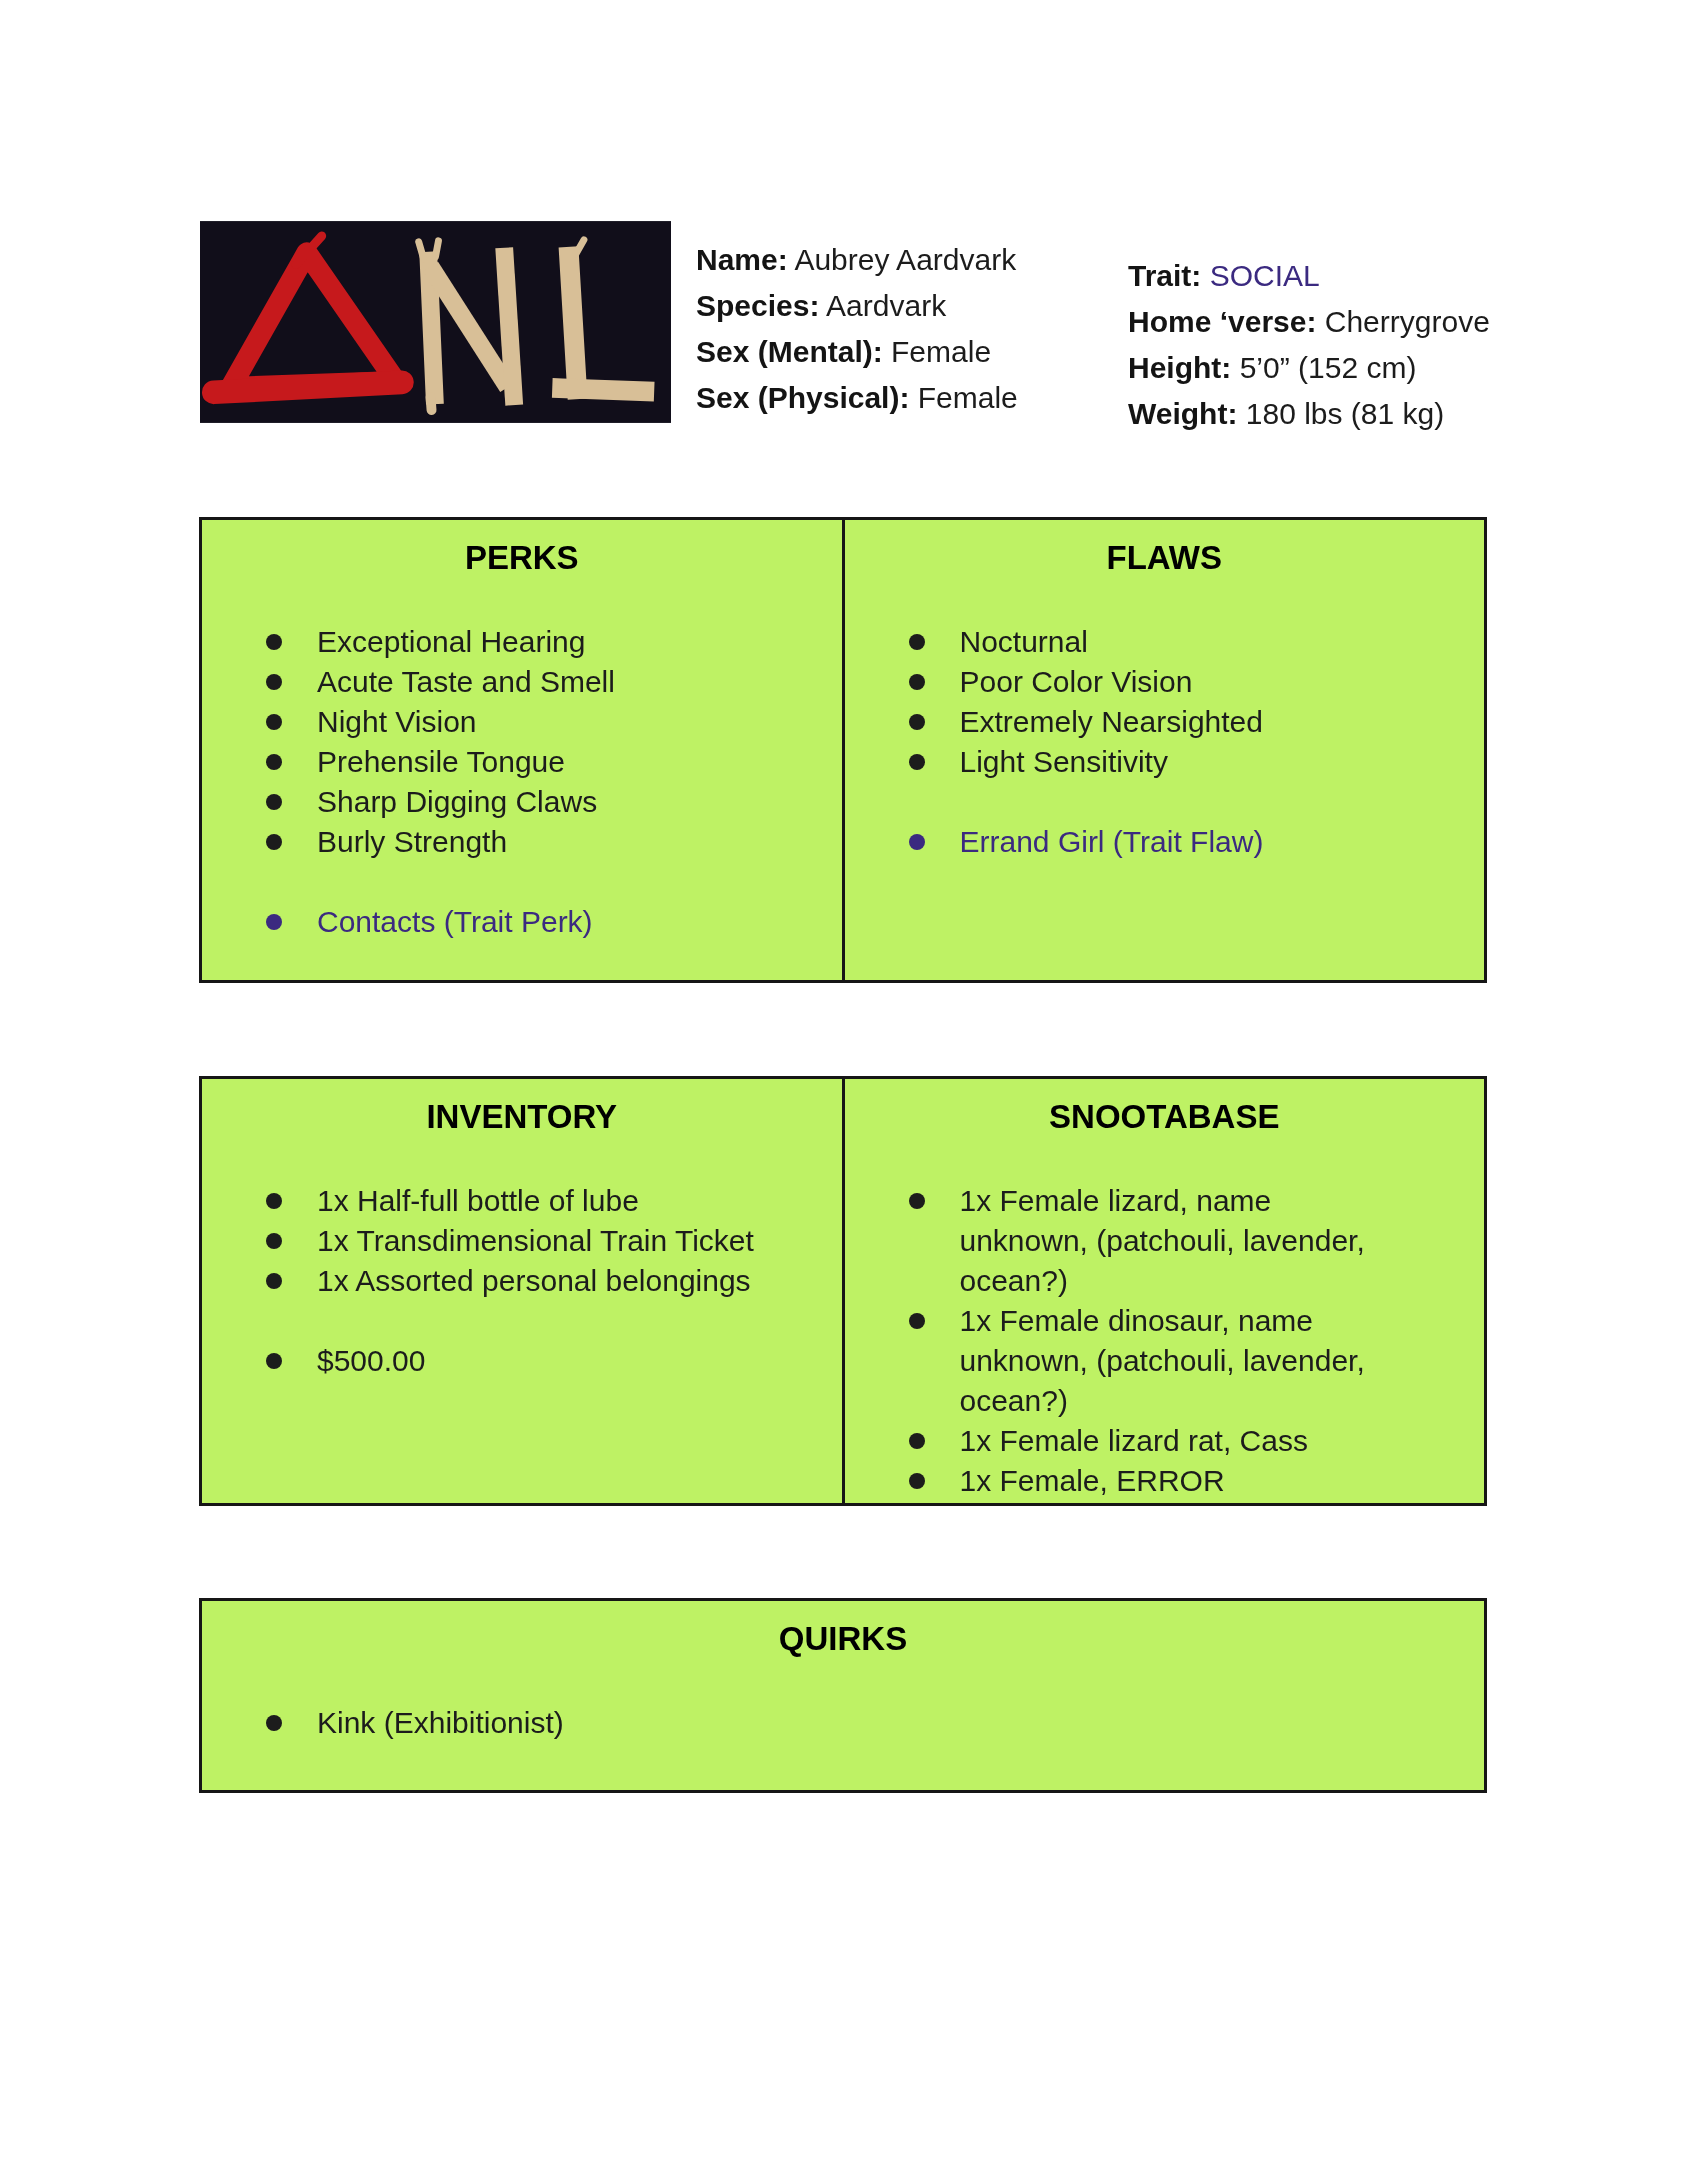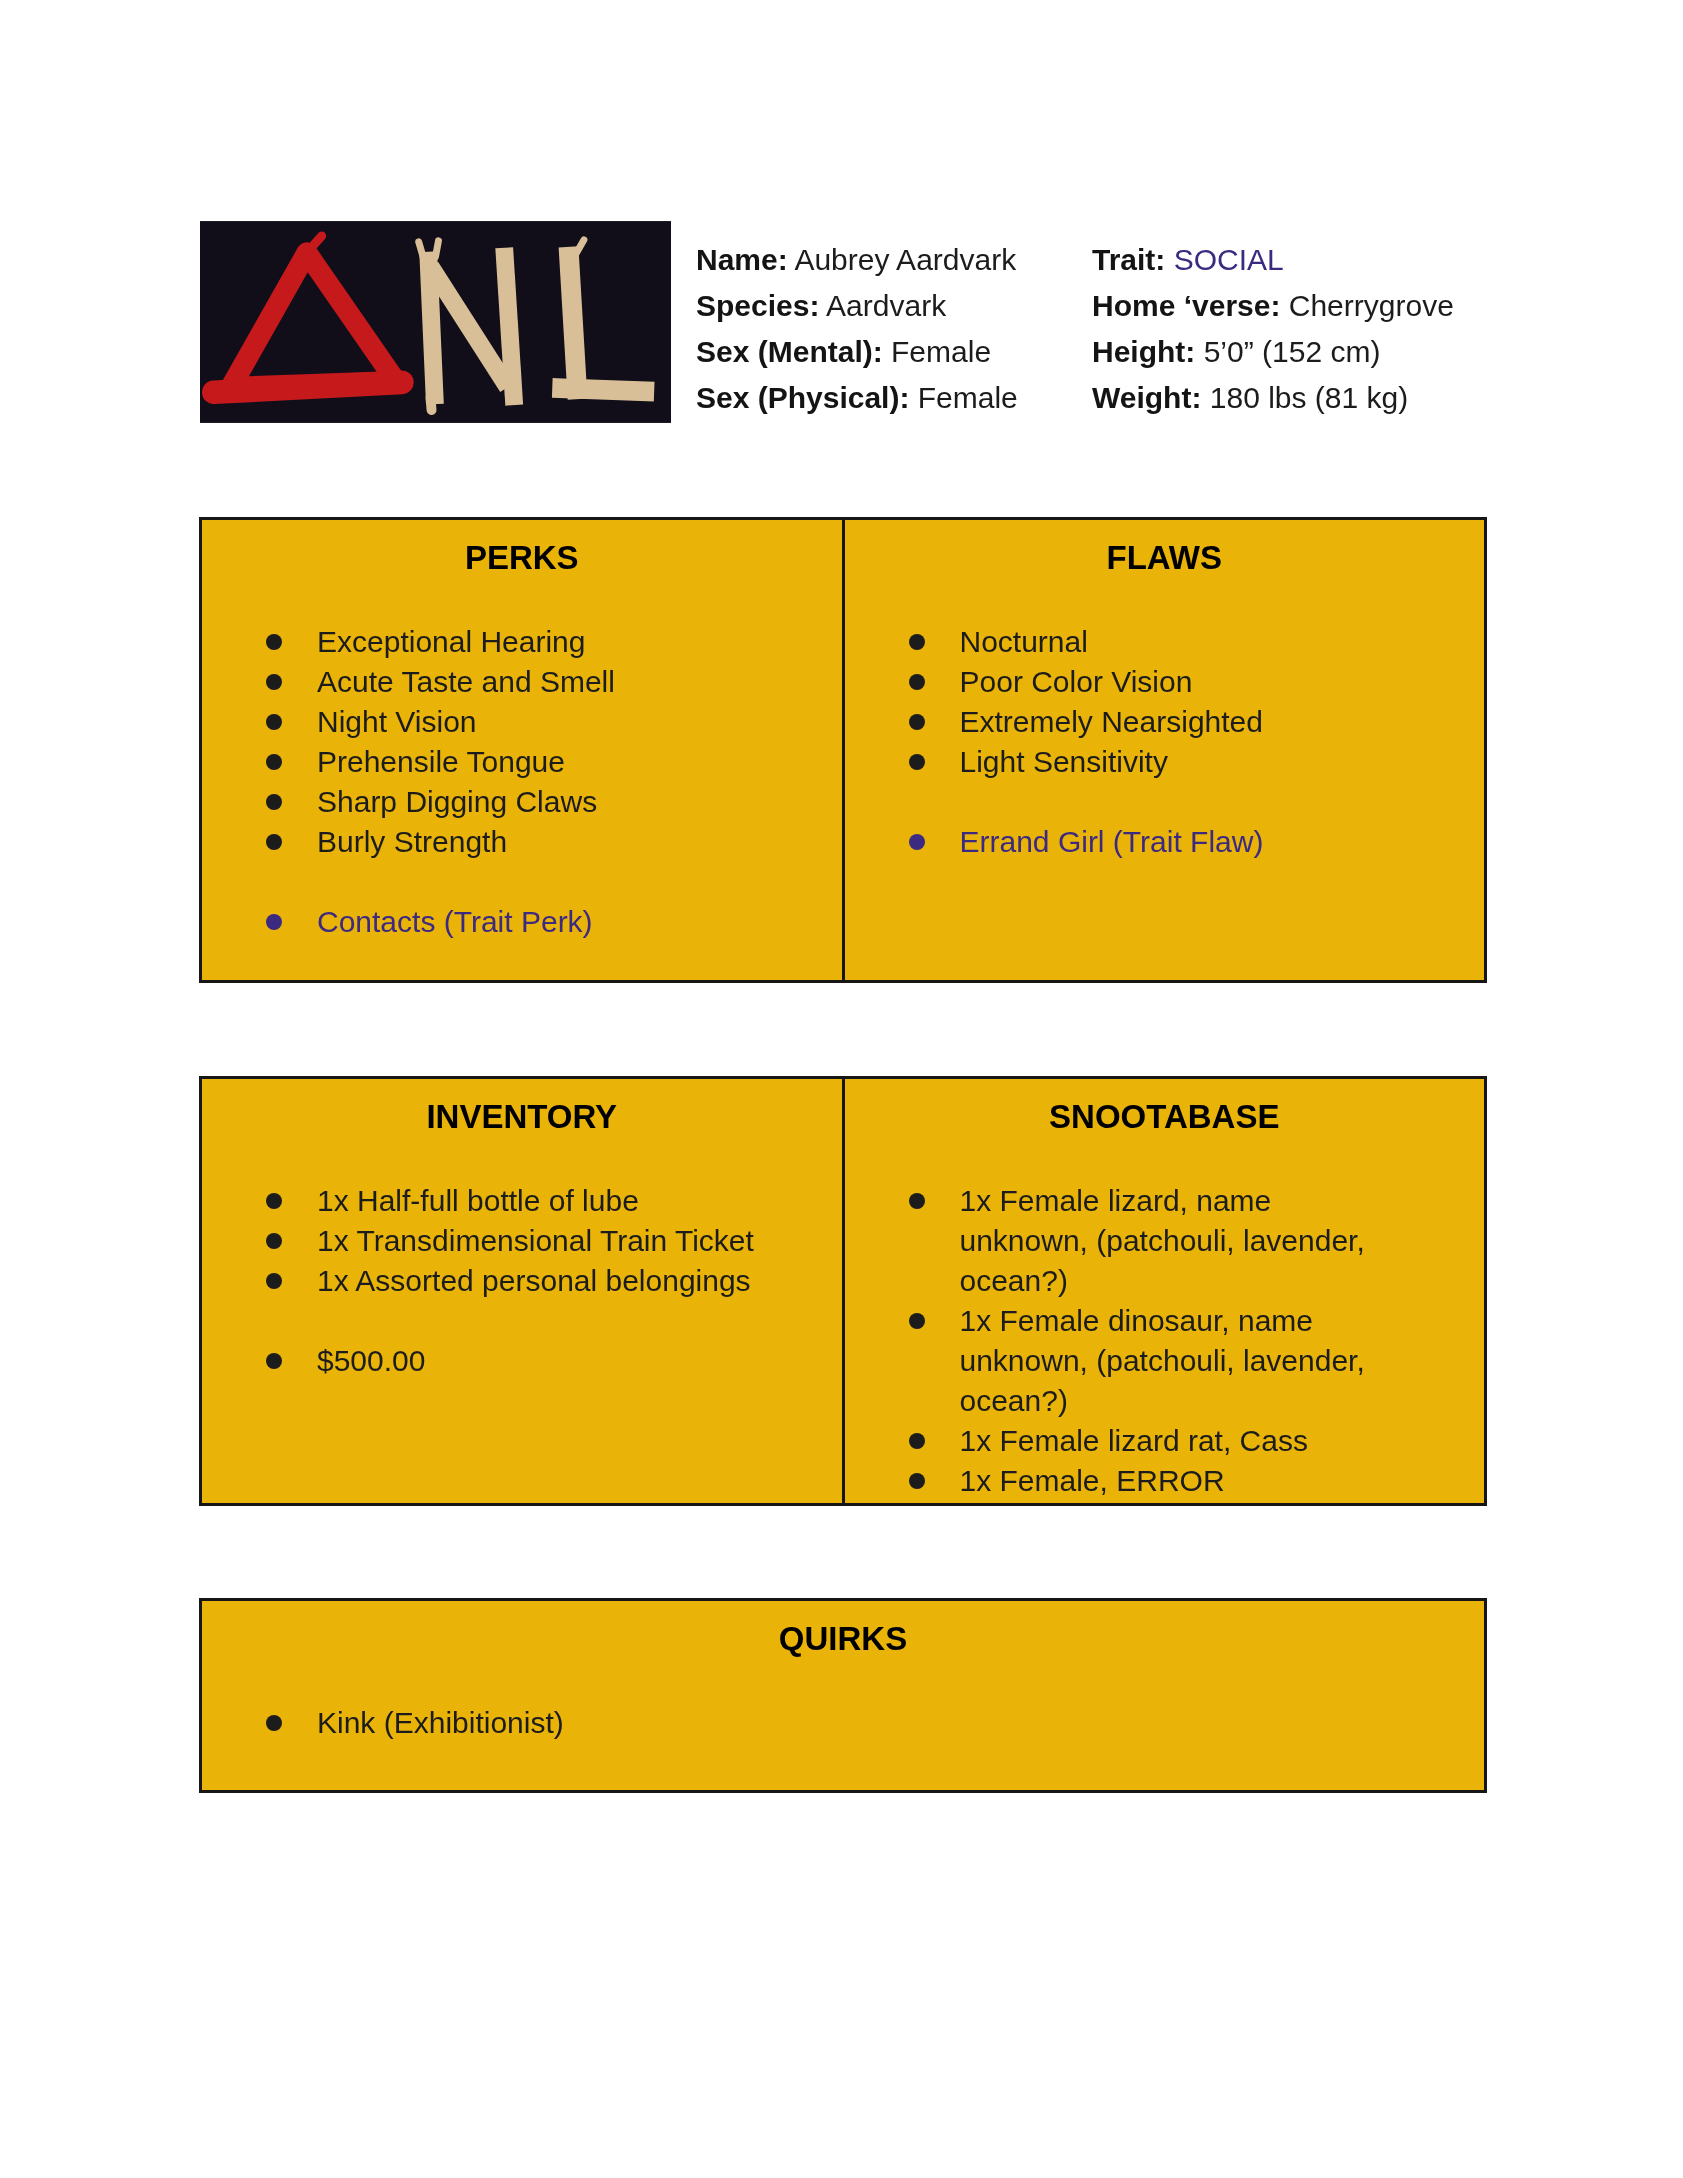--- a/index.html
+++ b/index.html
@@ -10,29 +10,29 @@
   }
   .page{position:relative;width:1683px;height:1656px;}
 
   
   .logo{position:absolute;left:200px;top:221px;width:471px;height:202px;}
   .logo svg{display:block;width:100%;height:100%;}
 
   
   .info-col{position:absolute;top:237px;font-size:30px;line-height:46px;white-space:nowrap;}
   .info-col.c1{left:696px;}
-  .info-col.c2{left:1092px;}
+  .info-col.c2{left:1128px;margin-top:16px;}
   .info-line b{font-weight:700;color:#141414;}
   .accent{color:#3b2a80;}
 
   
   .box{
     position:absolute;left:199px;width:1288px;
     border:3px solid #161616;box-sizing:border-box;
-    display:flex;align-items:stretch;background:#eab308;
+    display:flex;align-items:stretch;background:#bef264;
   }
   .box1{top:517px;height:466px;}
   .box2{top:1076px;height:430px;}
   .box3{top:1598px;height:195px;display:block;}
   .cell{flex:1 1 0;padding-top:16px;box-sizing:border-box;min-width:0;}
   .cell.right{border-left:3px solid #161616;}
   .box3 .cell{padding-top:16px;}
 
   h2{
     margin:0;font-size:33px;line-height:44px;font-weight:700;

